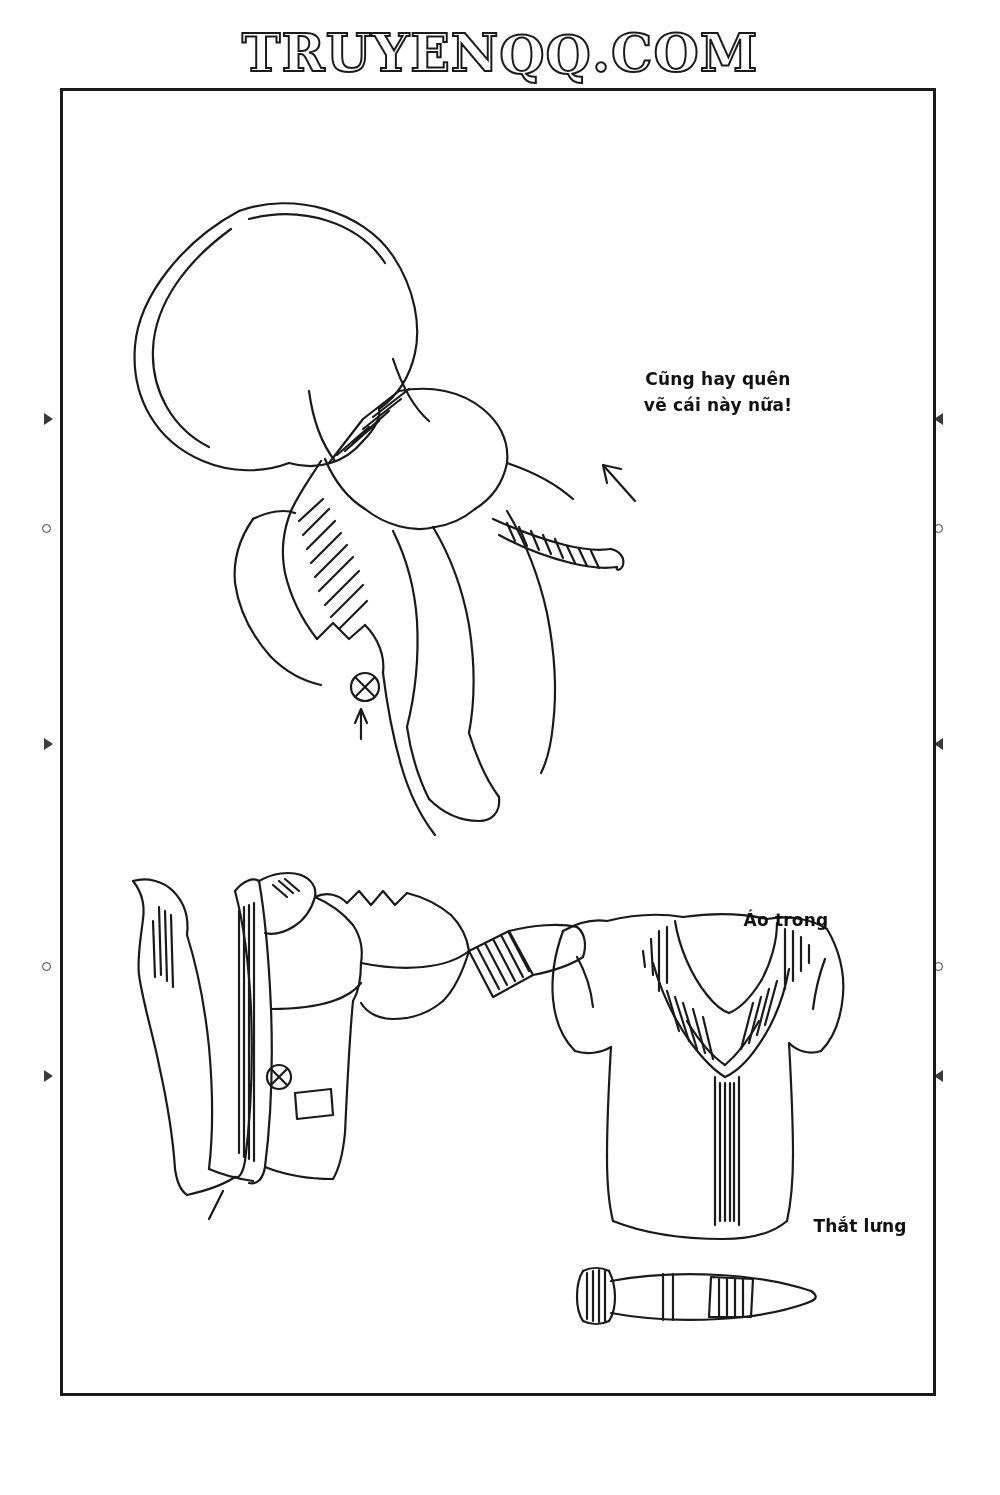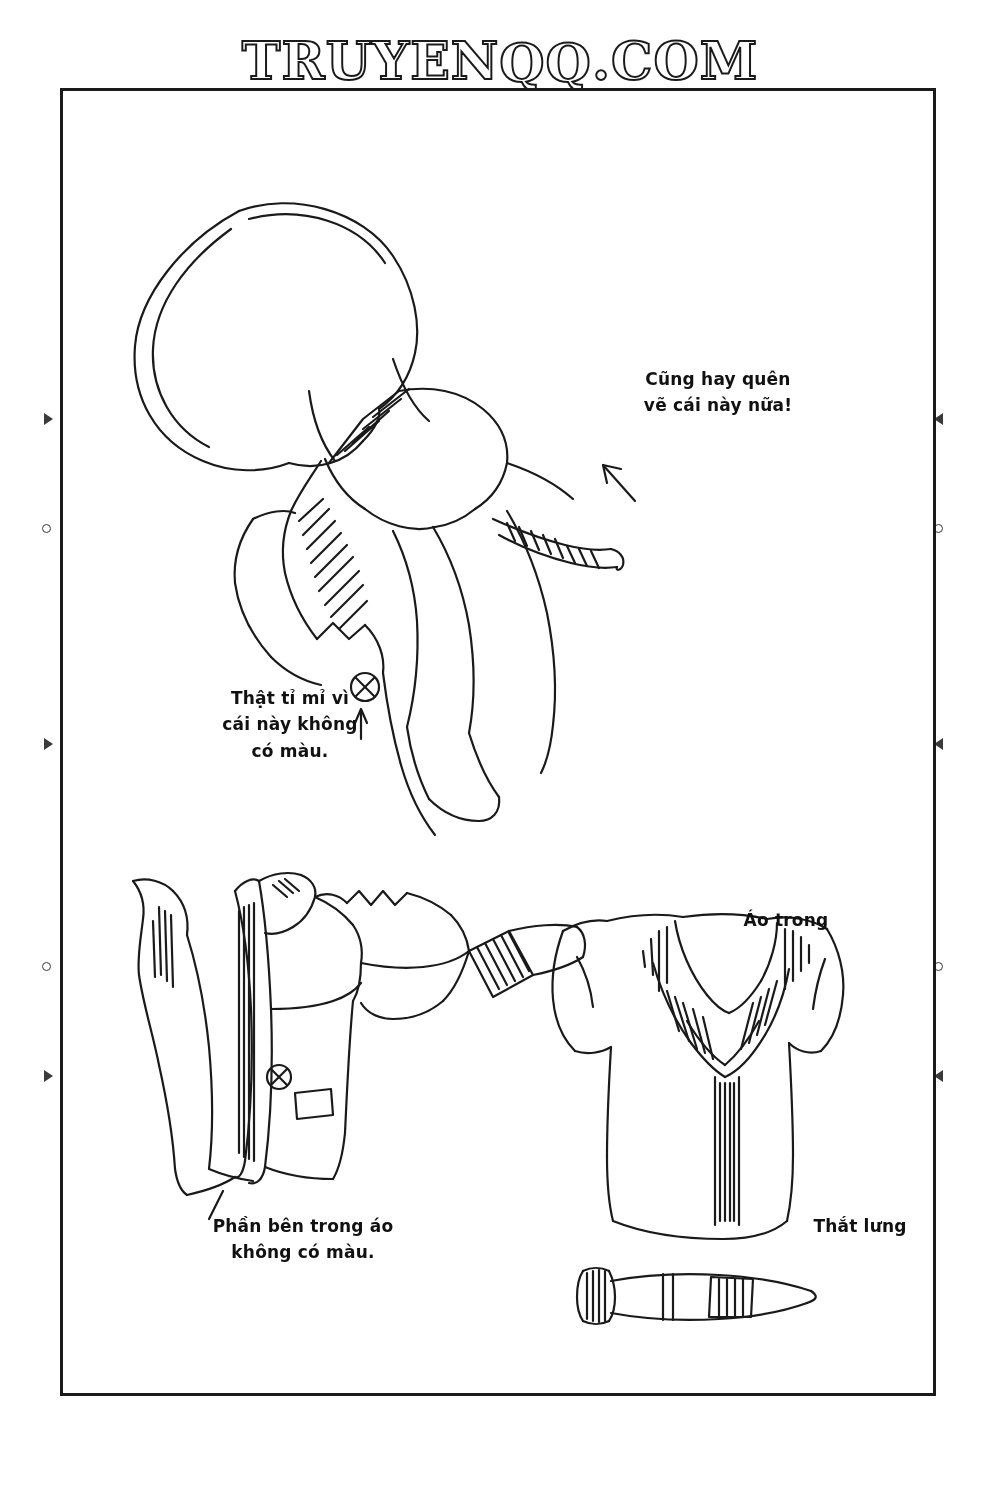--- a/index.html
+++ b/index.html
@@ -23,21 +23,20 @@
     width: 1000px;
     text-align: center;
     font-family: "DejaVu Serif", serif;
     font-size: 52px;
     font-weight: bold;
     letter-spacing: 1px;
     color: #ffffff;
     -webkit-text-stroke: 2px #1a1a1a;
     white-space: nowrap;
     user-select: none;
-    margin-top: 8px;
   }
   .watermark .wm-eyes {
     display: inline-block;
     position: relative;
     top: 2px;
   }
 
   
   .page-frame {
     position: absolute;
@@ -402,24 +401,19 @@
         <path d="M672,1188 L672,1226"></path>
         <path d="M680,1188 L680,1226"></path>
       </g>
 
     </g>
   </svg>
 
   <div class="caption cap-top-right">Cũng hay quên
 vẽ cái này nữa!</div>
 
-  <div class="caption cap-left-mid">Thật tỉ mỉ vì
-cái này không
-có màu.</div>
-
-  <div class="caption cap-bottom-left">Phần bên trong áo
-không có màu.</div>
+
 
   <div class="caption cap-inner-shirt">Áo trong</div>
 
   <div class="caption cap-belt">Thắt lưng</div>
 
 </div>
 
 </body></html>

